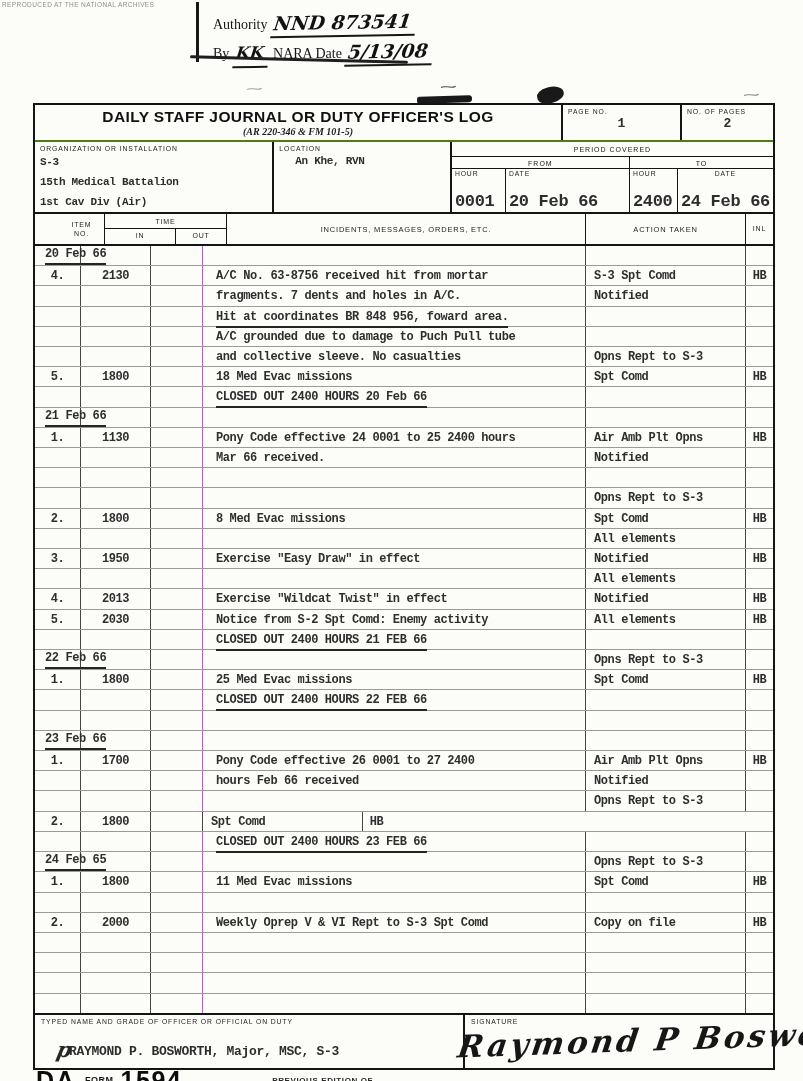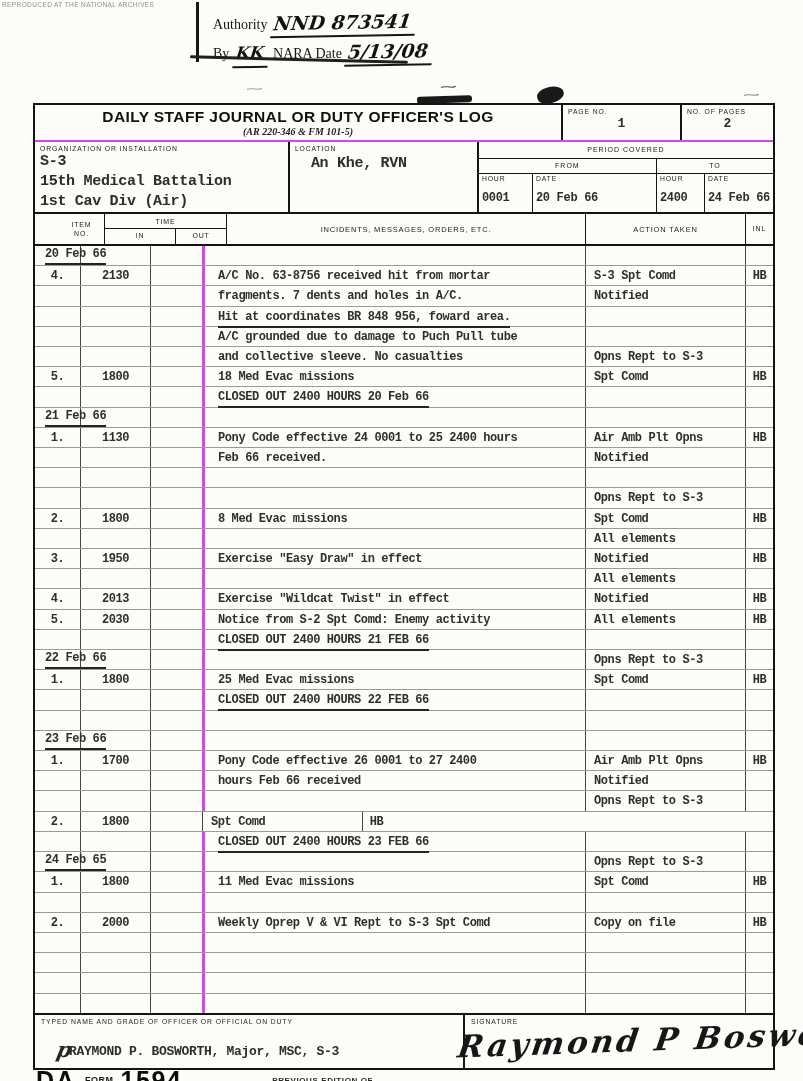--- a/index.html
+++ b/index.html
@@ -25,25 +25,25 @@
   .tilde.t2{left:747px;top:86px;color:#8b8b87;}
   .tilde.t3{left:250px;top:80px;color:#a5a5a0;}
   .blob{position:absolute;background:#191919;}
   .blob.b1{left:537px;top:87px;width:27px;height:16px;border-radius:46% 54% 52% 48%;transform:rotate(-14deg);}
   .blob.b2{left:417px;top:96px;width:55px;height:7px;border-radius:3px;transform:rotate(-2deg);}
 
   
   .form{position:absolute;left:33px;top:103px;width:742px;height:967px;box-sizing:border-box;
         border:2.5px solid #141414;display:flex;flex-direction:column;}
   .lbl{font-size:6.8px;letter-spacing:.9px;color:#222;}
-  .typed{font-family:"Liberation Mono",monospace;font-weight:bold;font-size:15px;
+  .typed{font-family:"Liberation Mono",monospace;font-weight:bold;font-size:11px;
          letter-spacing:-.3px;color:#2d2d2d;white-space:nowrap;}
 
   
-  .hdr1{height:37px;display:flex;border-bottom:2px solid #d946ef;box-sizing:border-box;}
+  .hdr1{height:37px;display:flex;border-bottom:2px solid #4d7c0f;box-sizing:border-box;}
   .title-cell{flex:1;text-align:center;padding-top:3px;}
   .title{font-weight:bold;font-size:15.5px;letter-spacing:.4px;color:#101010;}
   .subtitle{font-family:"Liberation Serif",serif;font-style:italic;font-weight:bold;font-size:10px;color:#1e1e1e;}
   .pageno-cell{width:119px;border-left:2px solid #141414;box-sizing:border-box;padding:3px 5px;}
   .pages-cell{width:93px;border-left:2px solid #141414;box-sizing:border-box;padding:3px 5px;}
   .hdr-num{font-family:"Liberation Mono",monospace;font-weight:bold;font-size:13px;text-align:center;margin-top:1px;color:#2d2d2d;}
 
   
   .hdr2{height:72px;display:flex;border-bottom:2px solid #141414;box-sizing:border-box;}
   .org-cell{width:253px;box-sizing:border-box;padding:3px 5px;}
@@ -52,22 +52,22 @@
   .loc-cell .typed{margin:3px 0 0 16px;}
   .period-cell{flex:1;display:flex;flex-direction:column;border-left:2px solid #141414;}
   .period-lbl{height:17px;box-sizing:border-box;text-align:center;font-size:7px;letter-spacing:1px;
               padding-top:4px;border-bottom:1.5px solid #141414;}
   .fromto{height:15px;display:flex;border-bottom:1.5px solid #141414;box-sizing:border-box;font-size:7px;letter-spacing:1px;}
   .from-lbl{width:177px;text-align:center;padding-top:3px;box-sizing:border-box;}
   .to-lbl{flex:1;border-left:1.5px solid #141414;text-align:center;padding-top:3px;box-sizing:border-box;}
   .hd{flex:1;display:flex;}
   .hd>div{box-sizing:border-box;padding:1px 3px;}
   .hd .d,.hd .h2x{border-left:1.5px solid #141414;}
-  .h1x{width:53px;}.d1x{width:124px;}.h2x{width:48px;}.d2x{flex:1;}
-  .hd .typed{margin-top:9px;font-size:12px;}
+  .h1x{width:53px;}.d1x{width:124px;}.h2x{width:48px;}.d2x{flex:1;text-align:center;}
+  .hd .typed{margin-top:15px;font-size:17px;}
 
   
   .colhdr{height:32px;display:flex;border-bottom:2px solid #141414;box-sizing:border-box;
           font-size:7px;letter-spacing:.8px;color:#1c1c1c;padding-left:24px;}
   .ch-item{width:45px;text-align:center;padding-top:6px;line-height:9px;box-sizing:border-box;}
   .ch-time{width:122px;border-left:1.5px solid #141414;display:flex;flex-direction:column;box-sizing:border-box;}
   .ch-time-top{height:14px;text-align:center;padding-top:4px;box-sizing:border-box;}
   .ch-inout{flex:1;display:flex;border-top:1px solid #141414;}
   .ch-in{width:70px;text-align:center;padding-top:3px;box-sizing:border-box;}
   .ch-out{flex:1;border-left:1px solid #141414;text-align:center;padding-top:3px;box-sizing:border-box;}
@@ -76,21 +76,21 @@
   .ch-inl{width:28px;border-left:1.5px solid #141414;text-align:center;padding-top:11px;box-sizing:border-box;}
 
   
   .jbody{flex:1;display:flex;flex-direction:column;min-height:0;}
   .row{flex:1;display:flex;border-bottom:1px solid #9b9b95;position:relative;min-height:0;}
   .row:last-child{border-bottom:none;}
   .cell{box-sizing:border-box;white-space:nowrap;overflow:visible;}
   .c1{width:45px;position:relative;text-align:center;}
   .c2{width:70px;border-left:1px solid #454545;text-align:center;}
   .c3{width:52px;border-left:1px solid #454545;}
-  .c4{flex:1;border-left:3px solid #d946ef;padding-left:13px;}
+  .c4{flex:1;border-left:1px solid #d946ef;padding-left:13px;}
   .c5{width:160px;border-left:1px solid #454545;padding-left:8px;}
   .c6{width:28px;border-left:1px solid #454545;text-align:center;}
   .t{font-family:"Liberation Mono",monospace;font-weight:bold;font-size:12px;letter-spacing:-.4px;
      color:#2e2e2e;line-height:18px;display:inline-block;vertical-align:top;margin-top:1px;}
   .t.u{border-bottom:2px solid #242424;}
   .date-span{position:absolute;left:10px;top:-1px;display:none;font-family:"Liberation Mono",monospace;
              font-weight:bold;font-size:12px;letter-spacing:-.4px;color:#2e2e2e;line-height:18px;
              border-bottom:2px solid #242424;z-index:3;white-space:nowrap;}
 
   
@@ -426,21 +426,21 @@
       
       <span class="t c-item-v"></span>
     </div>
     <div class="cell c2">
       <span class="t c-in-v"></span>
     </div>
     <div class="cell c3">
       <span class="t c-out-v"></span>
     </div>
     <div class="cell c4">
-      <span class="t c-inc-v">Feb 66 received.</span>
+      <span class="t c-inc-v">Mar 66 received.</span>
     </div>
     <div class="cell c5">
       <span class="t c-act-v">Notified</span>
     </div>
     <div class="cell c6">
       <span class="t c-inl-v"></span>
     </div>
   </div>
         <div class="row">
     <div class="cell c1">

